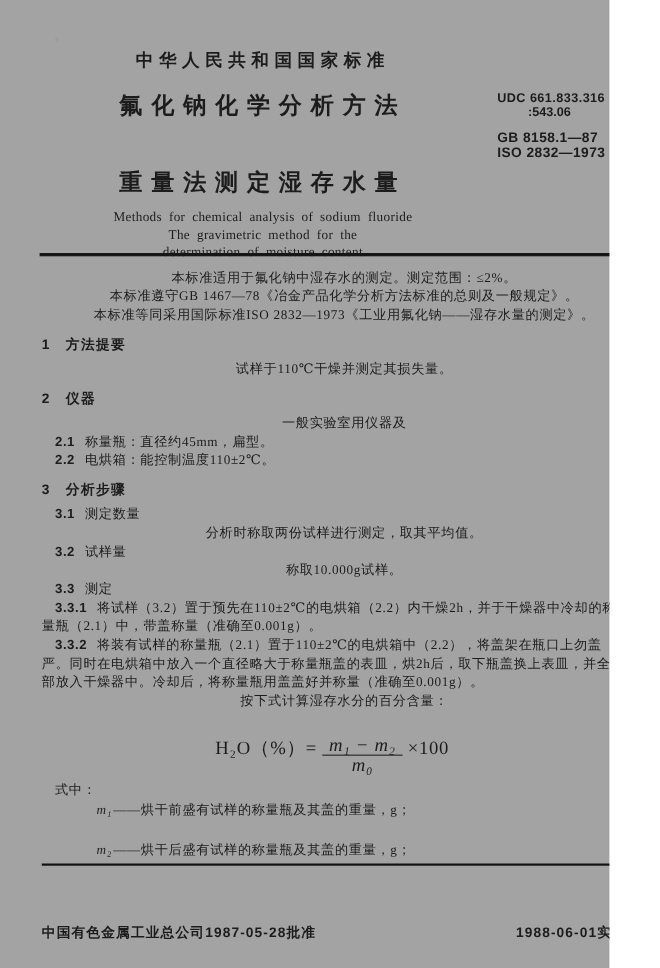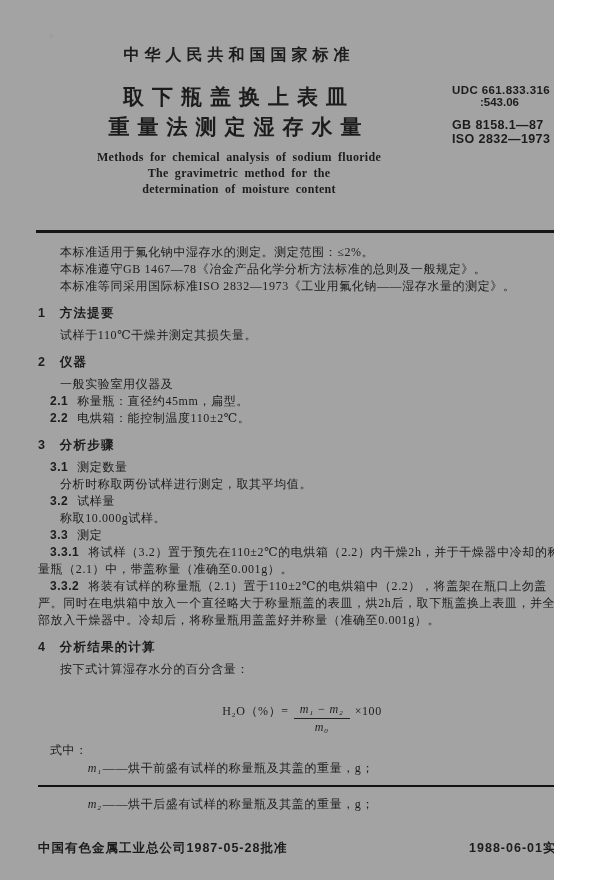--- a/index.html
+++ b/index.html
@@ -12,54 +12,54 @@
     background:#9a9a9a; border-radius:50%; opacity:.7; }
 
   
   .header-left { position:absolute; left:0; top:0; width:478px; text-align:center; }
   .org-title {
     margin-top:45px; font-family:"Liberation Sans","DejaVu Sans",sans-serif;
     font-weight:bold; font-size:16px; letter-spacing:5px;
   }
   .cn-title {
     font-family:"Liberation Sans","DejaVu Sans",sans-serif; font-weight:bold;
-    font-size:21px; letter-spacing:8px; line-height:30px;
+    font-size:21px; letter-spacing:8px; line-height:30px;margin-top:40px;
   }
   .cn-title-1 { margin-top:16px; }
-  .en-title { margin-top:7px; font-weight:bold; font-size:12px; line-height:16px;
+  .en-title { margin-top:7px; font-weight:normal; font-size:12px; line-height:16px;
     word-spacing:3px; letter-spacing:.3px; }
   .header-right {
     position:absolute; left:452px; top:84px; width:148px;
     font-family:"Liberation Sans","DejaVu Sans",sans-serif; font-weight:bold;
   }
   .udc1 { font-size:11.5px; letter-spacing:.4px; }
   .udc2 { font-size:11.5px; padding-left:28px; }
   .gb-block { margin-top:10px; font-size:12.5px; line-height:14px; letter-spacing:.4px; }
 
   .rule-thick { position:absolute; top:230px; left:36px; width:537px; height:3px; background:#161616; }
 
   
   .content {
     position:absolute; top:244px; left:38px; width:528px;
     font-size:12px; line-height:17px; letter-spacing:.6px;
   }
   .content p { margin:0; }
-  .indent { text-indent:22px; }
+  .indent { text-indent:22px;text-align:center; }
   .sec-heading {
     font-family:"Liberation Sans","DejaVu Sans",sans-serif; font-weight:bold;
     font-size:12.5px; margin-top:10px !important; margin-bottom:5px !important;
     letter-spacing:1.2px;
   }
   .item { text-indent:12px; }
   .inum {
     font-family:"Liberation Sans","DejaVu Sans",sans-serif; font-weight:bold;
     margin-right:9px; letter-spacing:.5px;
   }
   .formula-row { display:flex; justify-content:center; align-items:center;
-    margin:9px 0 7px 0 !important; font-size:12px; }
+    margin:9px 0 7px 0 !important; font-size:17px; }
   .frac { display:inline-flex; flex-direction:column; align-items:center;
     font-style:italic; margin:0 5px; line-height:15px; }
   .frac-num { padding:0 6px 1px 6px; border-bottom:1.4px solid #222;margin-top:15px; }
   .frac-den { padding-top:1px; }
   .where { display:flex; padding-left:12px; margin-top:4px; }
   .where-label { white-space:nowrap;text-align:center; }
   .defs div { line-height:17.5px;margin-top:18px; }
   .sym { font-style:italic; margin-right:1px; }
 
   
@@ -72,21 +72,21 @@
   }
 </style>
 </head>
 <body>
 
 <div class="page">
   <div class="speck"></div>
 
   <div class="header-left">
     <div class="org-title">中华人民共和国国家标准</div>
-    <div class="cn-title cn-title-1">取下瓶盖换上表皿</div>
+    <div class="cn-title cn-title-1">氟化钠化学分析方法</div>
     <div class="cn-title">重量法测定湿存水量</div>
     <div class="en-title">
       <div>Methods for chemical analysis of sodium fluoride</div>
       <div>The gravimetric method for the</div>
       <div>determination of moisture content</div>
     </div>
   </div>
 
   <div class="header-right">
     <div class="udc1">UDC 661.833.316</div>
@@ -114,21 +114,20 @@
 
     <p class="sec-heading">3　分析步骤</p>
     <p class="item"><span class="inum">3.1</span><span>测定数量</span></p>
     <p class="indent">分析时称取两份试样进行测定，取其平均值。</p>
     <p class="item"><span class="inum">3.2</span><span>试样量</span></p>
     <p class="indent">称取10.000g试样。</p>
     <p class="item"><span class="inum">3.3</span><span>测定</span></p>
     <p class="item"><span class="inum">3.3.1</span><span>将试样（3.2）置于预先在110±2℃的电烘箱（2.2）内干燥2h，并于干燥器中冷却的称量瓶（2.1）中，带盖称量（准确至0.001g）。</span></p>
     <p class="item"><span class="inum">3.3.2</span><span>将装有试样的称量瓶（2.1）置于110±2℃的电烘箱中（2.2），将盖架在瓶口上勿盖严。同时在电烘箱中放入一个直径略大于称量瓶盖的表皿，烘2h后，取下瓶盖换上表皿，并全部放入干燥器中。冷却后，将称量瓶用盖盖好并称量（准确至0.001g）。</span></p>
 
-    <p class="sec-heading">4　分析结果的计算</p>
     <p class="indent">按下式计算湿存水分的百分含量：</p>
 
     <p class="formula-row">
       <span>H₂O（%）=</span>
       <span class="frac">
         <span class="frac-num">m₁ − m₂</span>
         <span class="frac-den">m₀</span>
       </span>
       <span>×100</span>
     </p>

